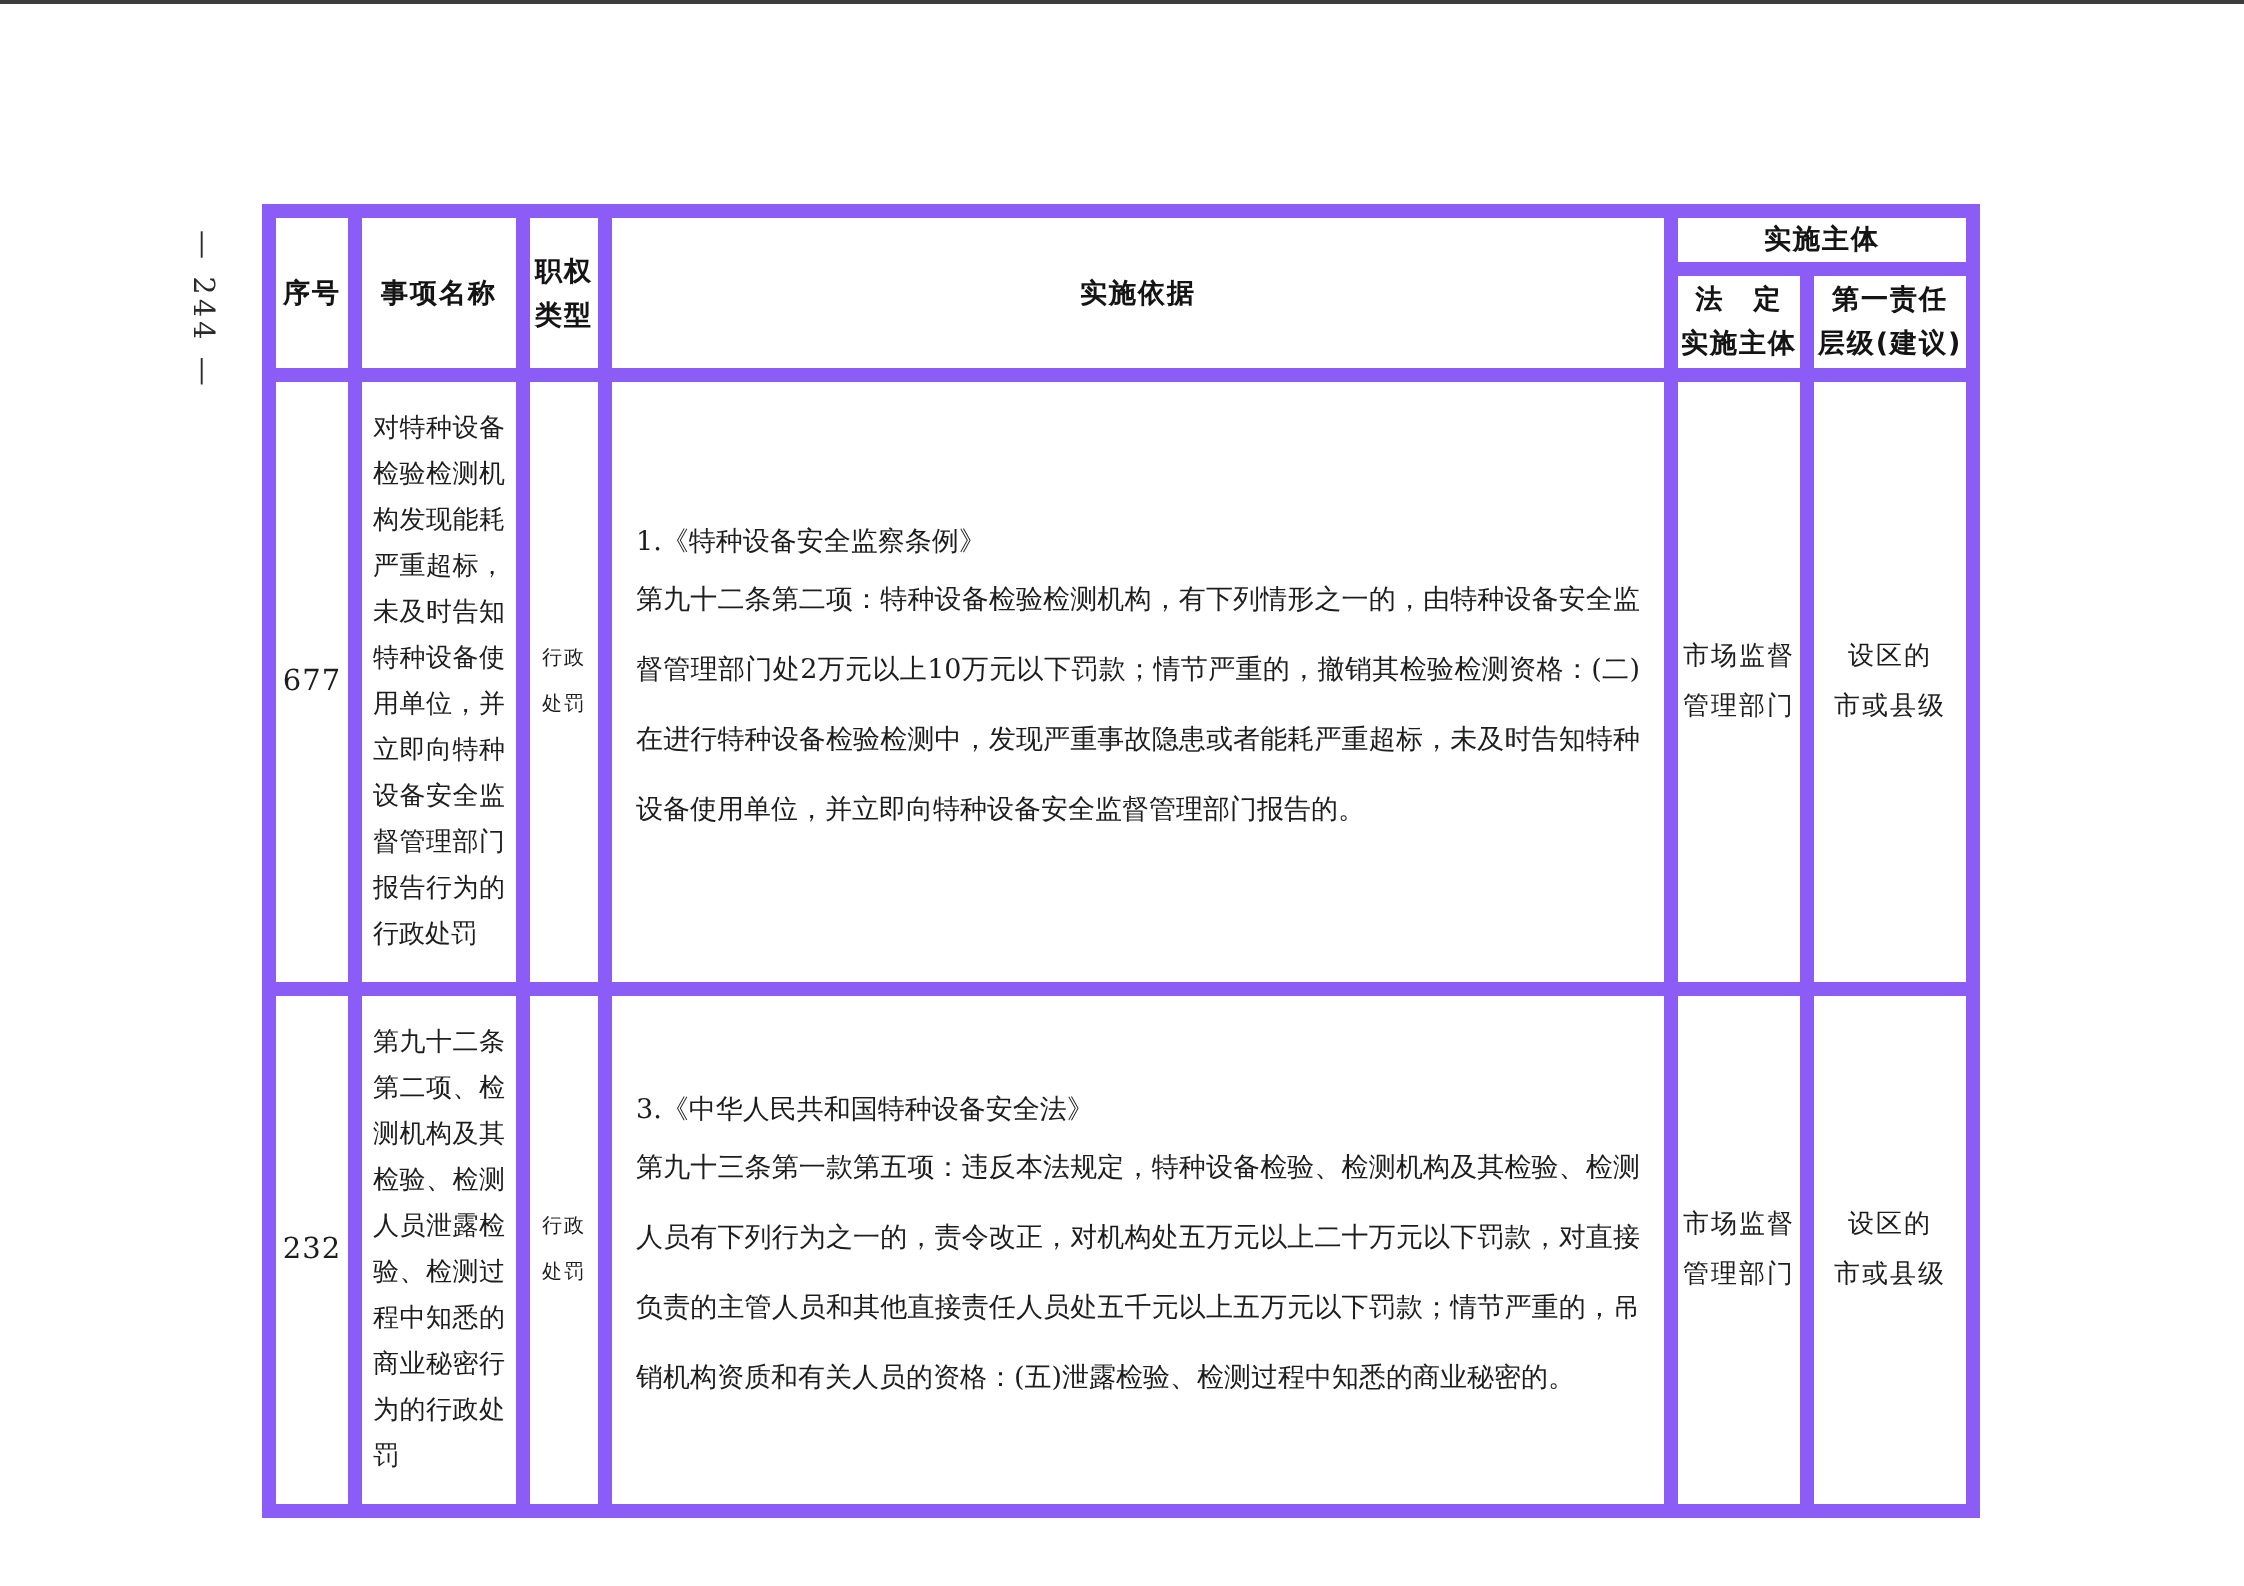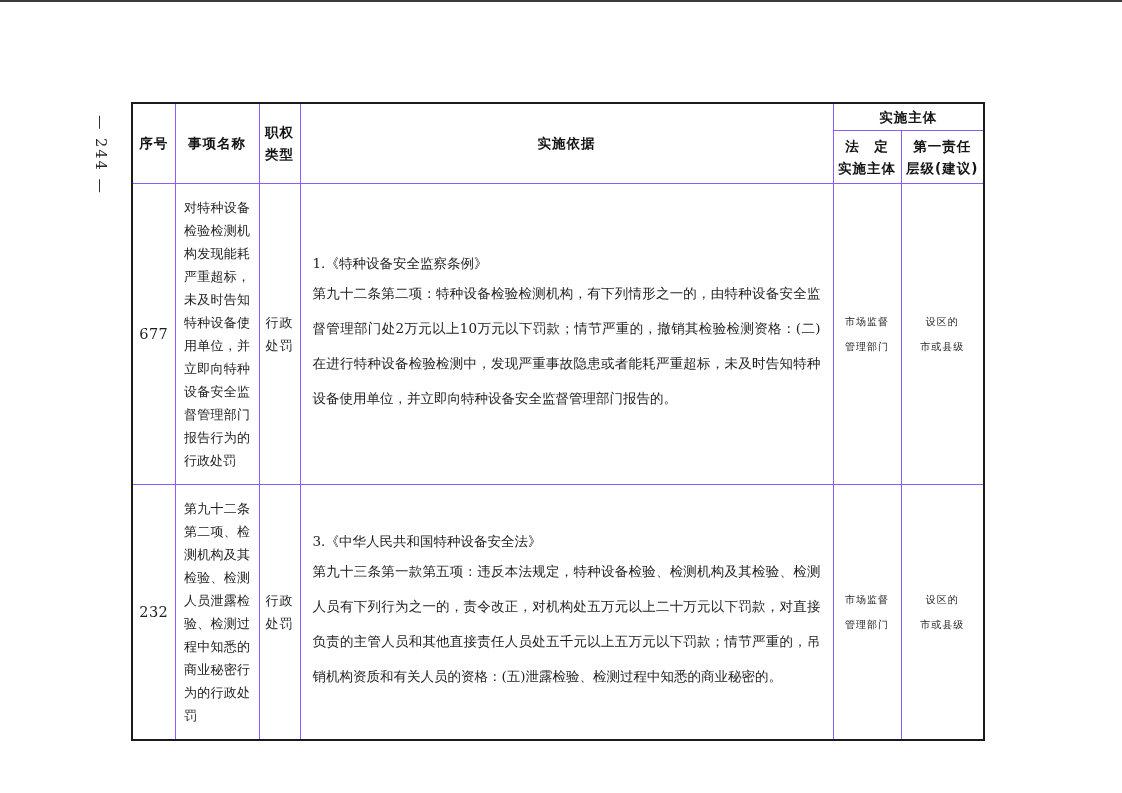--- a/index.html
+++ b/index.html
@@ -35,21 +35,21 @@
   table.doc-table {
     position: absolute;
     left: 131px;
     top: 102px;
     border-collapse: collapse;
     table-layout: fixed;
     width: 852px;
     border: 2px solid #1b1b1b;
   }
   .doc-table td {
-    border: 1px solid #8b5cf6;
+    border: 7px solid #8b5cf6;
     padding: 0;
     text-align: center;
     vertical-align: middle;
     overflow: hidden;
   }
   .hd {
     font-family: "DejaVu Sans", "Liberation Sans", sans-serif;
     font-weight: bold;
     font-size: 13.5px;
     letter-spacing: 1px;
@@ -67,42 +67,42 @@
   .cell-name .wrap {
     width: 66px;
     margin: 12px auto;
     text-align: justify;
     text-justify: inter-character;
     line-break: strict;
     font-size: 13px;
     line-height: 23px;
   }
   .cell-ptype {
-    font-size: 13px;
+    font-size: 10px;
     line-height: 23px;
     letter-spacing: 1px;
   }
   .cell-basis {
     text-align: left;
     padding: 17px 12px !important;
   }
   .basis-title {
     font-size: 13.5px;
     line-height: 24.5px;
     text-align: left;
   }
   .basis-body {
     font-size: 13.5px;
     line-height: 35px;
     text-align: justify;
     text-justify: inter-character;
     line-break: strict;
   }
   .two-line {
-    font-size: 10px;
+    font-size: 13px;
     line-height: 25px;
     letter-spacing: 1px;
     margin-left: 19px;
   }
 </style>
 </head>
 <body>
 
 <div class="scan-edge-top"></div>
 

